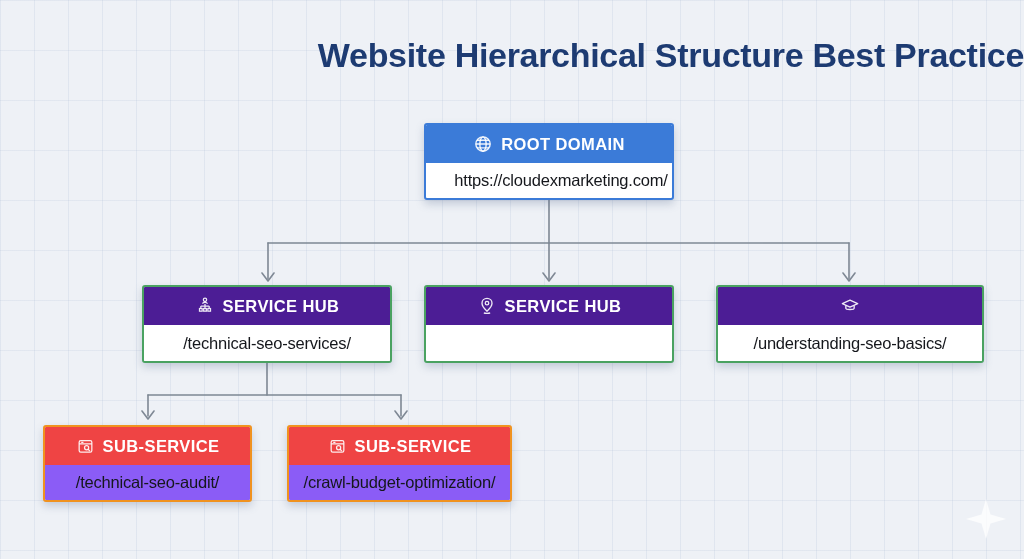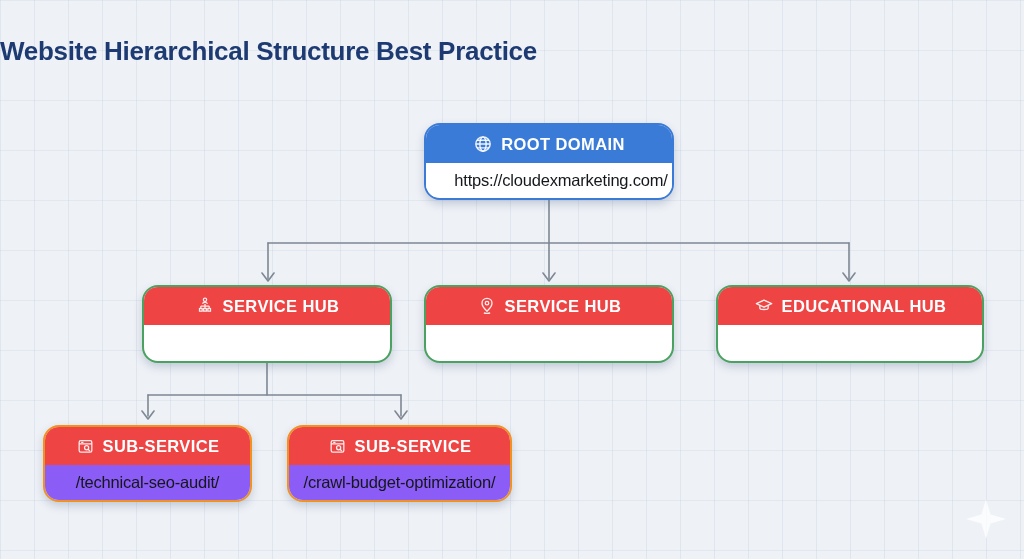--- a/index.html
+++ b/index.html
@@ -7,47 +7,47 @@
   .stage{
     position:relative;width:1024px;height:559px;overflow:hidden;
     background-color:#eef1f6;
     background-image:
       linear-gradient(to right, rgba(186,200,220,.28) 1px, transparent 1px),
       linear-gradient(to bottom, rgba(186,200,220,.24) 1px, transparent 1px);
     background-size:34px 50px;
   }
   .title{
     position:absolute;top:36px;left:0;width:100%;
-    text-align:left;margin:0;
-    font-size:26px;font-weight:bold;letter-spacing:-.3px;
+    text-align:right;margin:0;
+    font-size:34px;font-weight:bold;letter-spacing:-.3px;
     color:#1d3b72;
   }
   .node{
-    position:absolute;border-radius:16px;background:#fff;
+    position:absolute;border-radius:3px;background:#fff;
     overflow:hidden;box-sizing:border-box;
     box-shadow:0 4px 9px rgba(84,104,140,.28);
   }
   .node .hdr{
     height:38px;display:flex;align-items:center;justify-content:center;gap:8px;
     color:#fff;font-weight:bold;font-size:16.5px;letter-spacing:.4px;
   }
   .node .bdy{
     display:flex;align-items:center;justify-content:center;
     background:#fff;color:#15171c;
     font-size:16.5px;letter-spacing:-.2px;font-weight:500;
   }
   .node .icon{display:flex;align-items:center;}
   .node .icon svg{display:block;}
   
   .n-root{left:424px;top:123px;width:250px;height:77px;border:2px solid #3b7bd8;}
   .n-root .hdr{background:#3b7bd8;}
   .n-root .bdy{height:34px;padding-left:24px;}
   
   .n-green{border:2px solid #4aa261;height:78px;}
-  .n-green .hdr{background:#ef4444;}
+  .n-green .hdr{background:#4c1d95;}
   .n-green .bdy{height:36px;}
   .n-hub1{left:142px;top:285px;width:250px;}
   .n-hub2{left:424px;top:285px;width:250px;}
   .n-hub3{left:716px;top:285px;width:268px;}
   
   .n-orange{border:2px solid #f0921f;height:77px;}
   .n-orange .hdr{background:#ef4444;}
   .n-orange .bdy{height:35px;background:#8b5cf6;}
   .n-sub1{left:43px;top:425px;width:209px;}
   .n-sub2{left:287px;top:425px;width:225px;}
@@ -100,20 +100,21 @@
           <circle cx="12" cy="4.6" r="2"></circle>
           <path d="M9.2 9.4 c0-2.2 5.6-2.2 5.6 0"></path>
           <path d="M12 9.6 V12 M7 12 H17 M7 12 V14.6 M12 12 V14.6 M17 12 V14.6"></path>
           <rect x="5.4" y="15" width="3.2" height="3.2"></rect>
           <rect x="10.4" y="15" width="3.2" height="3.2"></rect>
           <rect x="15.4" y="15" width="3.2" height="3.2"></rect>
         </svg>
       </span>
       <span>SERVICE HUB</span>
     </div>
+    <div class="bdy">/technical-seo-services/</div>
   </div>
 
   <div class="node n-green n-hub2">
     <div class="hdr">
       <span class="icon">
         <svg width="20" height="20" viewBox="0 0 24 24" stroke="rgba(255,255,255,.9)" stroke-width="1.6" fill="none">
           <path d="M12 2.8 c-3.4 0-6 2.6-6 5.8 0 4 6 9.6 6 9.6 s6-5.6 6-9.6 c0-3.2-2.6-5.8-6-5.8 Z"></path>
           <circle cx="12" cy="8.6" r="2.1"></circle>
           <path d="M8.2 20.4 a7 2.4 0 0 0 7.6 0"></path>
         </svg>
@@ -123,22 +124,22 @@
   </div>
 
   <div class="node n-green n-hub3">
     <div class="hdr">
       <span class="icon">
         <svg width="20" height="20" viewBox="0 0 24 24" stroke="rgba(255,255,255,.9)" stroke-width="1.6" fill="none" stroke-linejoin="round">
           <path d="M12 5 L21.2 9.2 L12 13.4 L2.8 9.2 Z"></path>
           <path d="M7 11.4 V14.8 c0 1.9 10 1.9 10 0 V11.4"></path>
         </svg>
       </span>
-      <span>EDUCATIONAL HUB</span>
     </div>
+    <div class="bdy">/understanding-seo-basics/</div>
   </div>
 
   <div class="node n-orange n-sub1">
     <div class="hdr">
       <span class="icon">
         <svg width="19" height="19" viewBox="0 0 24 24" stroke="rgba(255,255,255,.9)" stroke-width="1.6" fill="none">
           <rect x="4" y="4.6" width="16" height="14.4" rx="2"></rect>
           <path d="M4 8.8 H20 M6.6 6.8 H9.4"></path>
           <circle cx="13.4" cy="13.6" r="2.6"></circle>
           <path d="M15.3 15.5 L17.6 17.8"></path>

